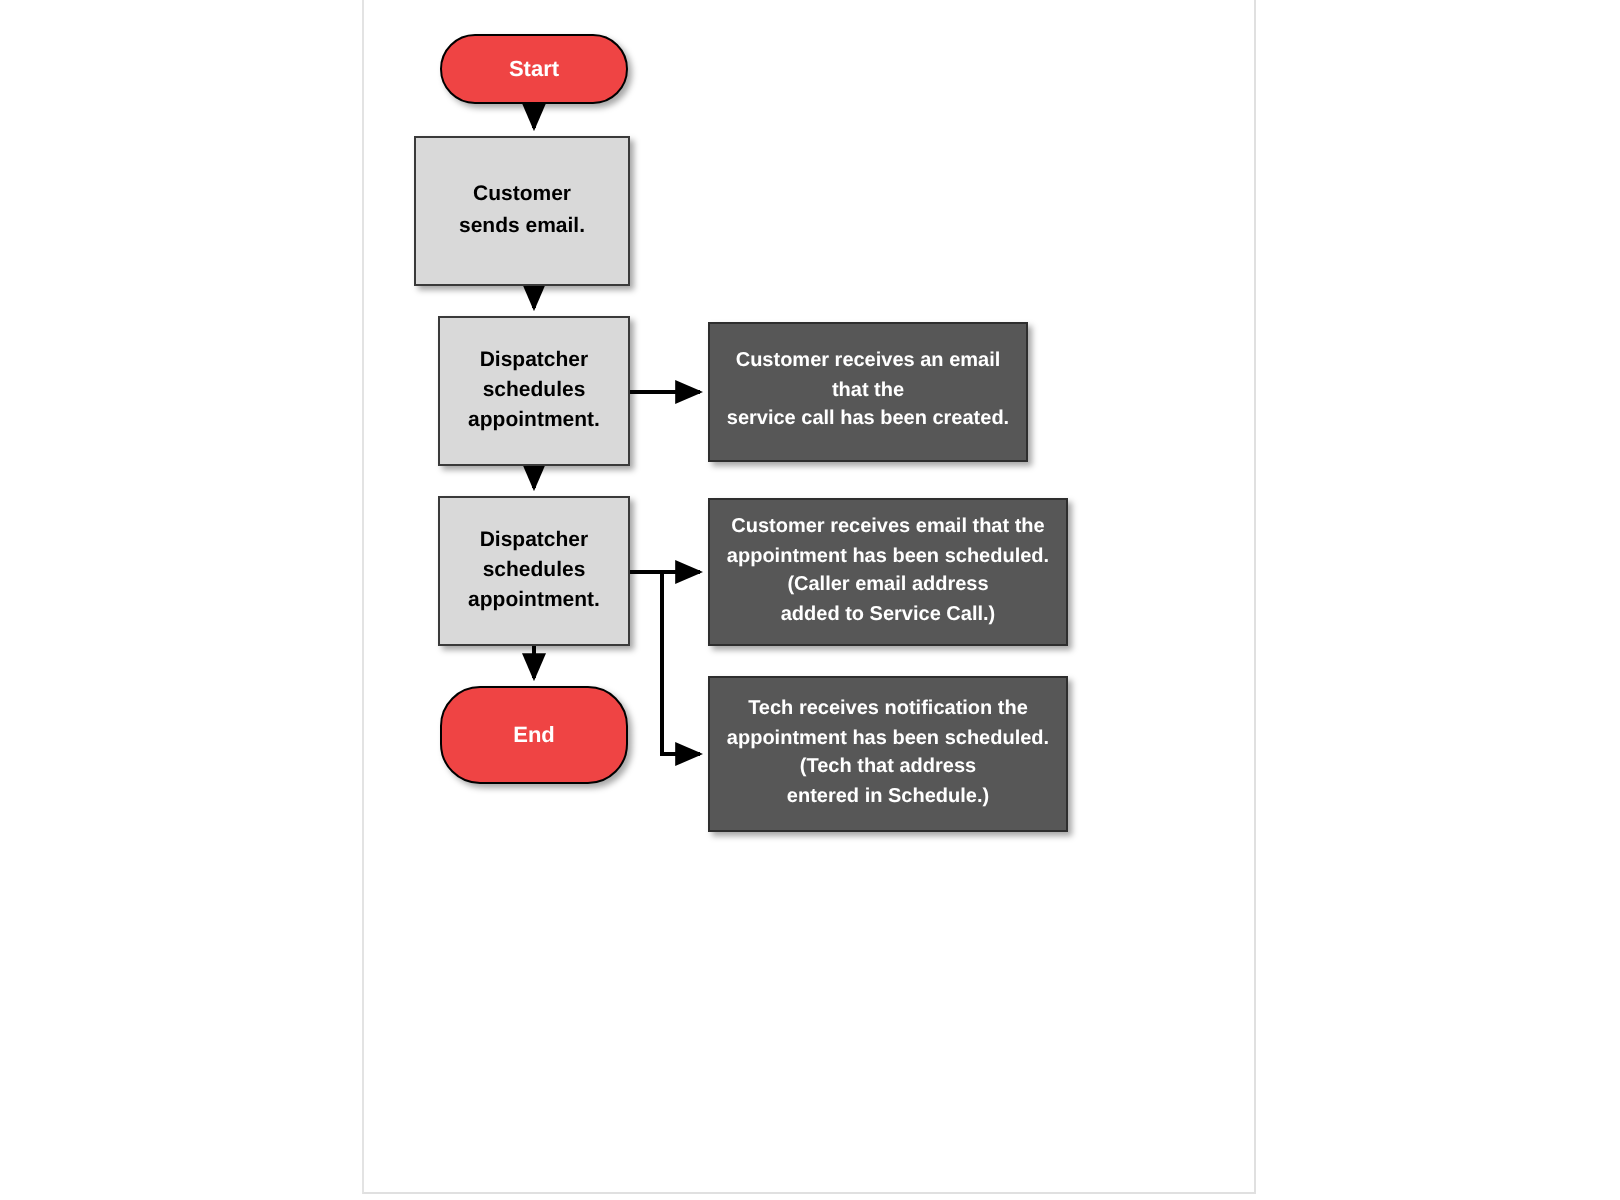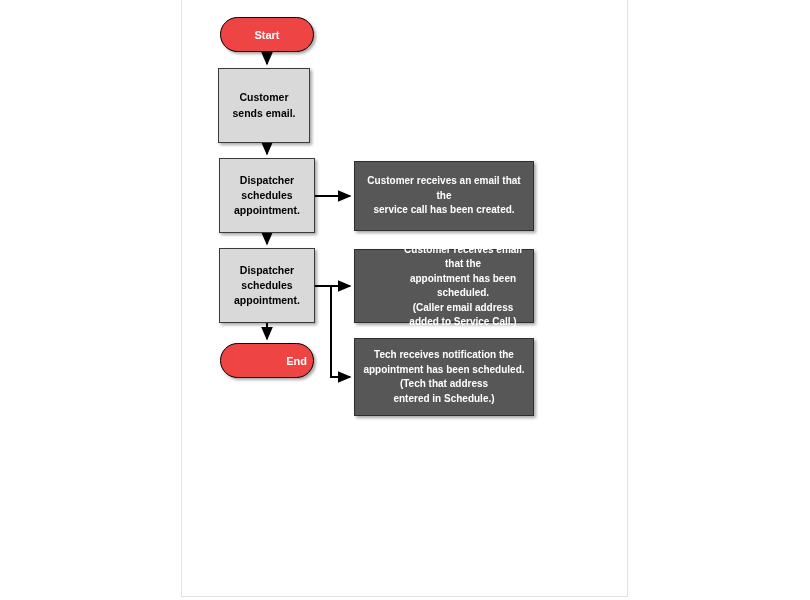--- a/index.html
+++ b/index.html
@@ -107,47 +107,47 @@
 
   <line x1="315" y1="286" x2="350" y2="286" stroke="#000000" stroke-width="2" marker-end="url(#arrowhead)"></line>
 
   <path d="M 331 286 L 331 377 L 350 377" fill="none" stroke="#000000" stroke-width="2" marker-end="url(#arrowhead)"></path>
 </svg>
 
 <div class="node node-terminator" style="left:220px; top:17px; width:94px; height:35px;">
   <span class="node-label">Start</span>
 </div>
 
-<div class="node node-process" style="left:218px; top:68px; width:92px; height:75px;">
+<div class="node node-process" style="left:207px; top:68px; width:108px; height:75px;">
   <span class="node-label">Customer
 sends email.</span>
 </div>
 
 <div class="node node-process" style="left:219px; top:158px; width:96px; height:75px;">
   <span class="node-label">Dispatcher
 schedules
 appointment.</span>
 </div>
 
 <div class="node node-process" style="left:219px; top:248px; width:96px; height:75px;">
   <span class="node-label">Dispatcher
 schedules
 appointment.</span>
 </div>
 
-<div class="node node-terminator" style="left:220px; top:343px; width:94px; height:35px;justify-content:flex-end;">
+<div class="node node-terminator" style="left:220px; top:343px; width:94px; height:49px;">
   <span class="node-label">End</span>
 </div>
 
-<div class="node node-note" style="left:354px; top:161px; width:180px; height:70px;">
+<div class="node node-note" style="left:354px; top:161px; width:160px; height:70px;">
   <span class="node-label">Customer receives an email that the
 service call has been created.</span>
 </div>
 
-<div class="node node-note" style="left:354px; top:249px; width:180px; height:74px;padding-left:38px;">
+<div class="node node-note" style="left:354px; top:249px; width:180px; height:74px;">
   <span class="node-label">Customer receives email that the
 appointment has been scheduled.
 (Caller email address
 added to Service Call.)</span>
 </div>
 
 <div class="node node-note" style="left:354px; top:338px; width:180px; height:78px;">
   <span class="node-label">Tech receives notification the
 appointment has been scheduled.
 (Tech that address

